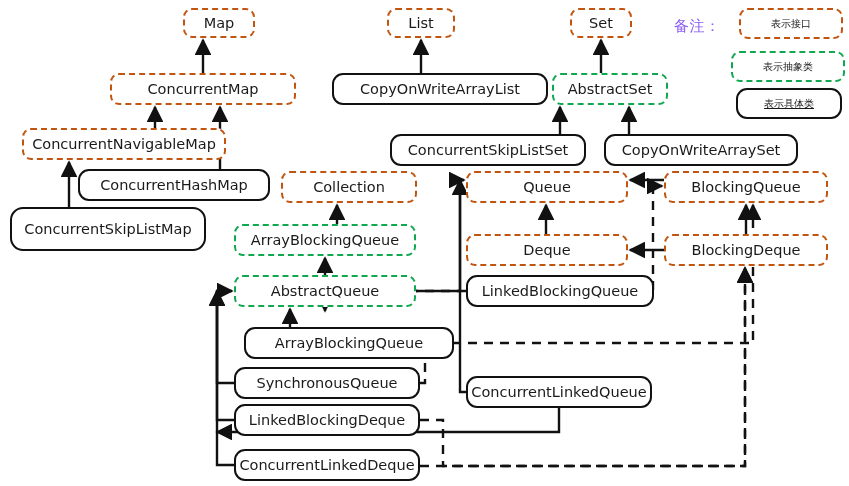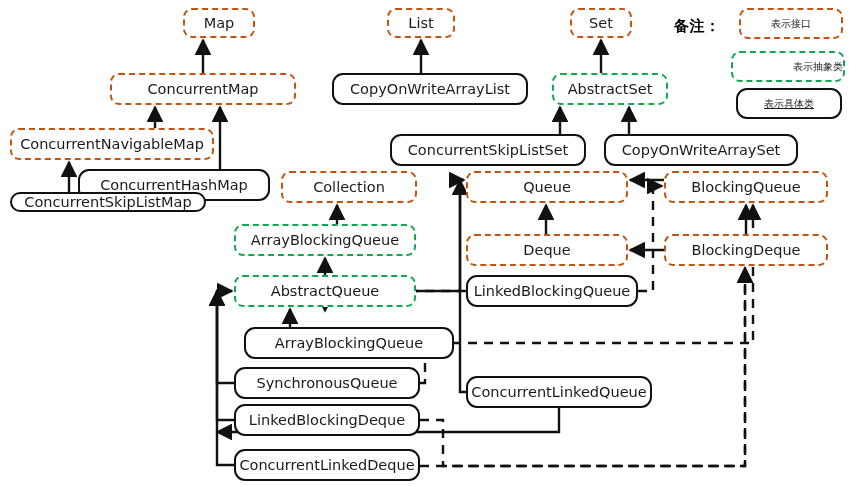--- a/index.html
+++ b/index.html
@@ -46,22 +46,22 @@
   .node.abstract {
     border: 2.5px dashed #10a84e;
     border-radius: 9px;
   }
   .node.concrete {
     border: 2.5px solid #111111;
     border-radius: 11px;
   }
   .legend-title {
     position: absolute;
-    color: #000000;
-    font-weight: bold;
+    color: #8b5cf6;
+    font-weight: normal;
     font-size: 15px;
     letter-spacing: 0.5px;
     z-index: 5;
   }
   .node.cjk { font-size: 10px; }
 </style>
 </head>
 <body>
 
 <div id="stage">
@@ -109,63 +109,63 @@
       </div>
       <div class="node iface" style="left: 387px; top: 8px; width: 68px; height: 30px;">
         <span>List</span>
       </div>
       <div class="node iface" style="left: 570px; top: 8px; width: 62px; height: 30px;">
         <span>Set</span>
       </div>
       <div class="node iface" style="left: 110px; top: 73px; width: 186px; height: 32px;">
         <span>ConcurrentMap</span>
       </div>
-      <div class="node concrete" style="left: 332px; top: 73px; width: 196px; height: 32px;">
+      <div class="node concrete" style="left: 332px; top: 73px; width: 216px; height: 32px;">
         <span>CopyOnWriteArrayList</span>
       </div>
       <div class="node abstract" style="left: 552px; top: 73px; width: 116px; height: 32px; justify-content: center;">
         <span>AbstractSet</span>
       </div>
-      <div class="node iface" style="left: 10px; top: 128px; width: 204px; height: 32px; text-align: center;">
+      <div class="node iface" style="left: 22px; top: 128px; width: 204px; height: 32px; text-align: center;">
         <span>ConcurrentNavigableMap</span>
       </div>
       <div class="node concrete" style="left: 390px; top: 134px; width: 196px; height: 32px;">
         <span>ConcurrentSkipListSet</span>
       </div>
       <div class="node concrete" style="left: 604px; top: 134px; width: 194px; height: 32px;">
         <span>CopyOnWriteArraySet</span>
       </div>
       <div class="node concrete" style="left: 78px; top: 169px; width: 192px; height: 32px;">
         <span>ConcurrentHashMap</span>
       </div>
       <div class="node iface" style="left: 281px; top: 171px; width: 136px; height: 32px;">
         <span>Collection</span>
       </div>
       <div class="node iface" style="left: 466px; top: 171px; width: 162px; height: 32px;">
         <span>Queue</span>
       </div>
       <div class="node iface" style="left: 664px; top: 171px; width: 164px; height: 32px;">
         <span>BlockingQueue</span>
       </div>
-      <div class="node concrete" style="left: 10px; top: 192px; width: 196px; height: 20px;">
+      <div class="node concrete" style="left: 10px; top: 207px; width: 196px; height: 44px; border-radius: 13px;">
         <span>ConcurrentSkipListMap</span>
       </div>
       <div class="node abstract" style="left: 234px; top: 224px; width: 182px; height: 32px;">
         <span>ArrayBlockingQueue</span>
       </div>
       <div class="node iface" style="left: 466px; top: 234px; width: 162px; height: 32px; text-align: center;">
         <span>Deque</span>
       </div>
       <div class="node iface" style="left: 664px; top: 234px; width: 164px; height: 32px;">
         <span>BlockingDeque</span>
       </div>
       <div class="node abstract" style="left: 234px; top: 275px; width: 182px; height: 32px;">
         <span>AbstractQueue</span>
       </div>
-      <div class="node concrete" style="left: 466px; top: 275px; width: 172px; height: 32px;">
+      <div class="node concrete" style="left: 466px; top: 275px; width: 188px; height: 32px;">
         <span>LinkedBlockingQueue</span>
       </div>
       <div class="node concrete" style="left: 244px; top: 327px; width: 210px; height: 32px;">
         <span>ArrayBlockingQueue</span>
       </div>
       <div class="node concrete" style="left: 234px; top: 367px; width: 186px; height: 32px;">
         <span>SynchronousQueue</span>
       </div>
       <div class="node concrete" style="left: 466px; top: 376px; width: 186px; height: 32px;">
         <span>ConcurrentLinkedQueue</span>
@@ -177,21 +177,21 @@
         <span>ConcurrentLinkedDeque</span>
       </div>
     </div>
 
   <div class="legend-title" style="left: 674px; top: 17px;">备注：</div>
 
   <div id="legend-layer">
       <div class="node cjk iface" style="left: 739px; top: 8px; width: 104px; height: 31px;">
         <span>表示接口</span>
       </div>
-      <div class="node cjk abstract" style="left: 731px; top: 51px; width: 114px; height: 31px; justify-content: flex-end;">
+      <div class="node cjk abstract" style="left: 731px; top: 51px; width: 114px; height: 31px;">
         <span>表示抽象类</span>
       </div>
       <div class="node cjk concrete" style="left: 736px; top: 88px; width: 106px; height: 31px; text-decoration: underline;">
         <span>表示具体类</span>
       </div>
     </div>
 
 </div>
 
 </body></html>

